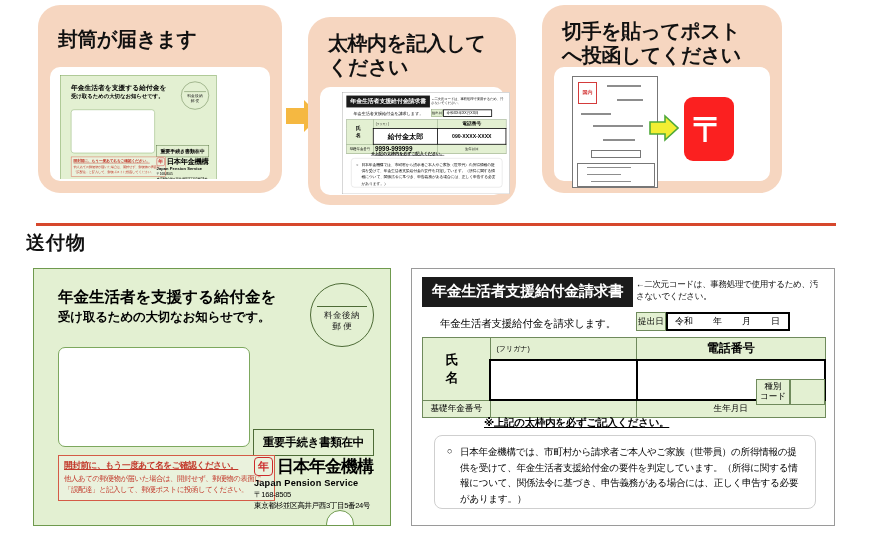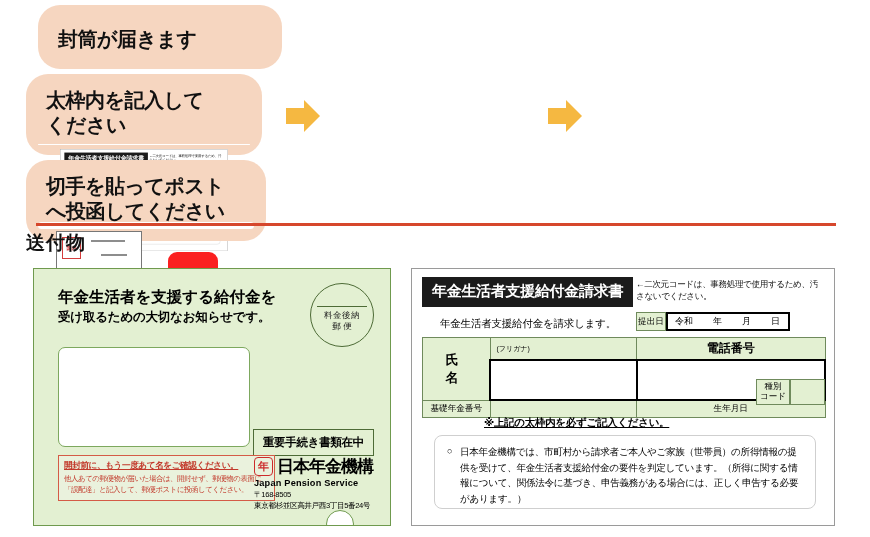--- a/index.html
+++ b/index.html
@@ -8,31 +8,31 @@
     width:870px;height:537px;
     background:#ffffff;
     font-family:"Liberation Sans","DejaVu Sans",sans-serif;
     color:#000;
     overflow:hidden;
     position:relative;
   }
   
   .steps{
     position:absolute;left:0;top:0;width:870px;height:200px;
-    display:flex;align-items:flex-start;flex-direction:column;
+    display:flex;align-items:flex-start;
   }
   .panel{
     background:#f6d6c0;
     border-radius:22px;
     box-sizing:border-box;
     padding:10px 12px 12px 12px;
     position:relative;
   }
   .panel1{width:244px;height:188px;margin-left:38px;margin-top:5px;}
-  .panel2{width:236px;height:188px;margin-left:26px;margin-top:5px;}
+  .panel2{width:208px;height:188px;margin-left:26px;margin-top:17px;}
   .panel3{width:240px;height:188px;margin-left:26px;margin-top:5px;}
   .panel-title{
     font-weight:bold;font-size:20px;line-height:1.22;
     letter-spacing:-0.5px;
     color:#111;
     margin:4px 0 6px 8px;
     white-space:pre-line;
   }
   .panel1 .panel-title{margin-top:12px;}
   .panel-stage{

